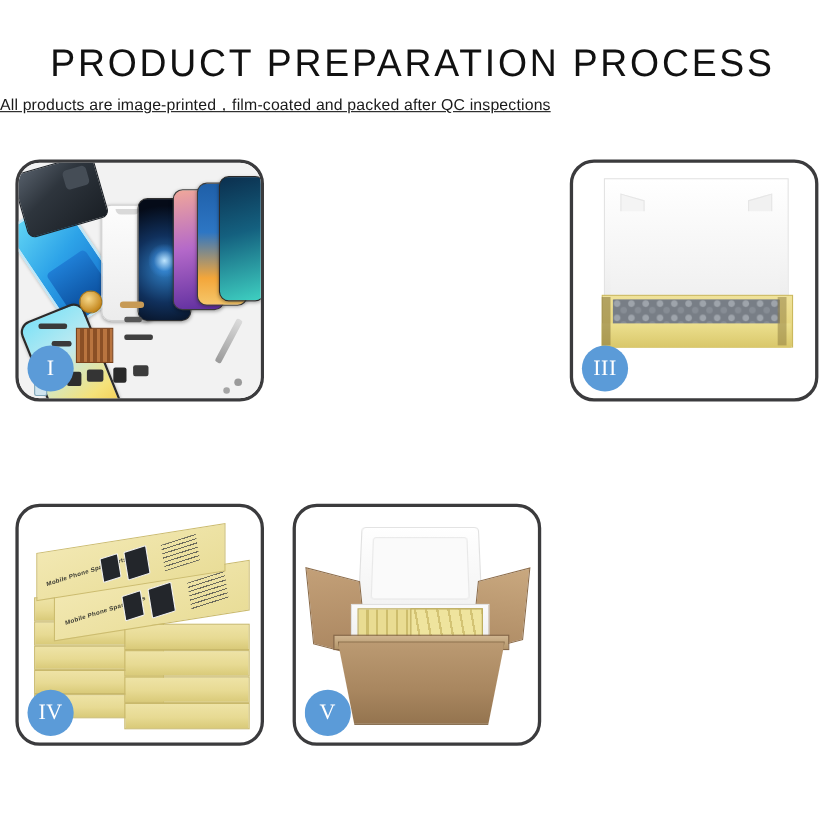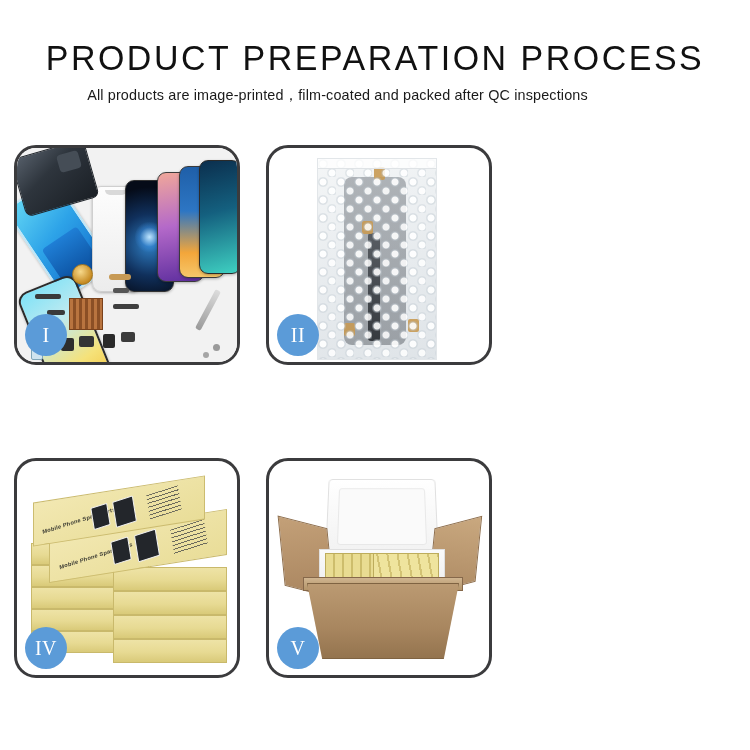--- a/index.html
+++ b/index.html
@@ -35,26 +35,27 @@
     letter-spacing: 2.6px;
     color: #111111;
     white-space: nowrap;
     transform: scaleX(0.97);
   }
   #page-subtitle {
     position: absolute;
     left: 0;
     top: 86px;
     width: 675px;
-    text-align: center;
+    text-align: left;
     font-size: 14.4px;
     font-weight: 400;
     letter-spacing: 0.15px;
     color: #1a1a1a;
     white-space: nowrap;
+    text-decoration: underline;
   }
 
   
   #panel-grid {
     position: absolute;
     left: 0;
     top: 0;
     width: 750px;
     height: 750px;
   }
@@ -466,36 +467,36 @@
       <div class="part flex-i"></div>
       <div class="part flex-j"></div>
       <div class="part flex-k"></div>
       <div class="tool"></div>
       <div class="part screw-a"></div>
       <div class="part screw-b"></div>
     </div>
     <div class="badge">I</div>
   </div>
 
-  <div class="panel r1 c2">
+
+  <div class="panel r1 c3">
     <div class="panel-inner">
-      <div class="bag">
-        <div class="bag-product"></div>
-        <div class="bag-cable"></div>
-        <div class="bag-conn bc1"></div>
-        <div class="bag-conn bc2"></div>
-        <div class="bag-conn bc3"></div>
-        <div class="bag-conn bc4"></div>
-        <div class="bag-bubbles"></div>
-        <div class="bag-seam"></div>
+      <div class="m3-lid">
+        <div class="m3-lid-flapL"></div>
+        <div class="m3-lid-flapR"></div>
       </div>
+      <div class="m3-foam"></div>
+      <div class="m3-base"></div>
+      <div class="m3-fill"></div>
+      <div class="m3-base-front"></div>
+      <div class="m3-edgeL"></div>
+      <div class="m3-edgeR"></div>
     </div>
-    <div class="badge">II</div>
+    <div class="badge">III</div>
   </div>
-
 
   <div class="panel r2 c1">
     <div class="panel-inner stack">
 
       <div class="sbox" style="left:14px;  top:170px; width:116px; height:20px;"></div>
       <div class="sbox" style="left:14px;  top:148px; width:116px; height:20px;"></div>
       <div class="sbox" style="left:14px;  top:126px; width:116px; height:20px;"></div>
       <div class="sbox" style="left:14px;  top:104px; width:116px; height:20px;"></div>
       <div class="sbox" style="left:14px;  top:82px;  width:116px; height:20px;"></div>
 

